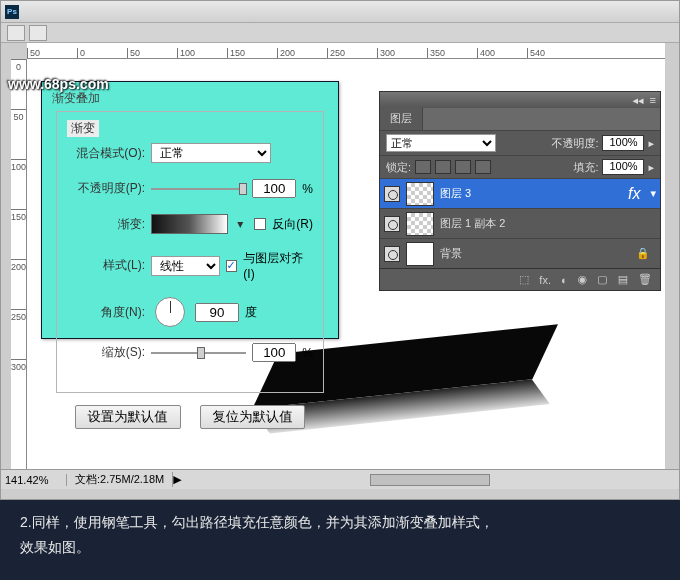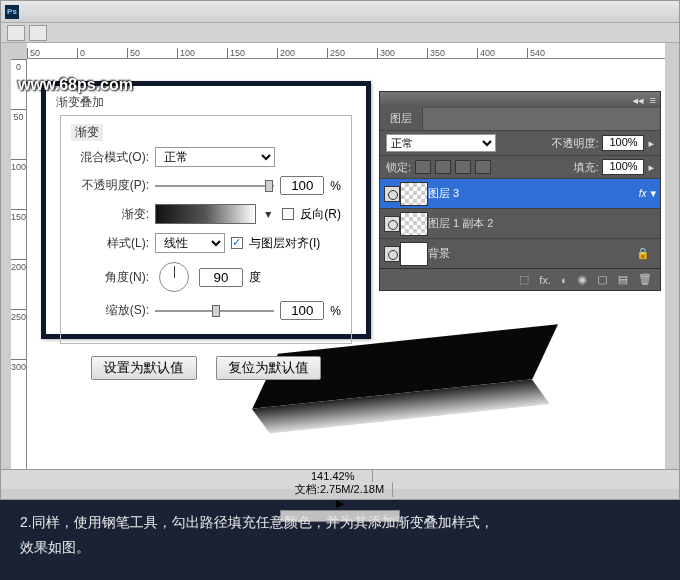--- a/index.html
+++ b/index.html
@@ -11,25 +11,25 @@
 .toolbar { height: 20px; background: #d4d4d4; border-bottom: 1px solid #aaa; display: flex; align-items: center; padding: 0 6px; gap: 4px; }
 .toolbar-btn { width: 18px; height: 16px; background: #e8e8e8; border: 1px solid #999; }
 .ruler-h { position: absolute; top: 42px; left: 26px; right: 14px; height: 16px; background: #fff; border-bottom: 1px solid #888; font-size: 9px; color: #555; display: flex; align-items: flex-end; overflow: hidden; }
 .ruler-h span { flex: 0 0 50px; border-left: 1px solid #777; padding: 0 2px; }
 .ruler-v { position: absolute; top: 58px; left: 10px; width: 16px; bottom: 30px; background: #fff; border-right: 1px solid #888; font-size: 9px; color: #555; display: flex; flex-direction: column; overflow: hidden; }
 .ruler-v span { flex: 0 0 50px; border-top: 1px solid #777; padding: 2px 0 0; text-align: center; }
 .canvas-wrap { position: absolute; top: 58px; left: 26px; right: 14px; bottom: 30px; background: #fff; overflow: hidden; }
 .shape3d { position: absolute; top: 280px; left: 230px; width: 280px; height: 90px; transform: skew(-25deg,-6deg); }
 .shape3d .top { width: 280px; height: 55px; background: #080808; }
 .shape3d .side { width: 280px; height: 28px; background: linear-gradient(#222,#ddd); transform: skewX(48deg) translateX(15px); }
-.dialog { position: absolute; top: 80px; left: 40px; width: 330px; height: 258px; background: #ffffff; border: 5px solid #0f172a; box-shadow: 1px 1px 3px rgba(0,0,0,.3); }
+.dialog { position: absolute; top: 80px; left: 40px; width: 298px; height: 258px; background: #5eead4; border: 1px solid #0f172a; box-shadow: 1px 1px 3px rgba(0,0,0,.3); }
 .dialog .section-title { padding: 8px 10px 4px; color: #444; }
 .dialog .fieldset { margin: 0 14px; border: 1px solid #b5b5b5; padding: 26px 10px 14px; }
 .dialog .legend { position: relative; top: -18px; background: #ececec; padding: 0 4px; display: inline-block; color: #333; }
-.dialog .row { display: flex; align-items: center; gap: 6px; margin: 9px 0; }
+.dialog .row { display: flex; align-items: center; gap: 6px; margin: 16px 0; }
 .dialog .row-shift { margin-top: -12px; }
 .dialog label { min-width: 78px; text-align: right; color: #333; }
 .dialog select, .dialog input[type=text] { height: 20px; border: 1px solid #999; background: #fff; padding: 0 4px; font-size: 12px; }
 .dialog select.wide { width: 120px; }
 .dialog .grad-prev { flex: 1; height: 20px; background: linear-gradient(90deg,#111,#555,#fff); border: 1px solid #666; position: relative; }
 .dialog .grad-prev::after { content: "▾"; position: absolute; right: -16px; top: 2px; color: #333; }
 .dialog input.num { width: 44px; text-align: center; }
 .dialog .dial { width: 30px; height: 30px; border: 1px solid #888; border-radius: 50%; background: #fff; position: relative; margin: 0 4px; }
 .dialog .dial::after { content: ""; position: absolute; width: 1px; height: 12px; background: #333; top: 3px; left: 14px; }
 .dialog .slider { flex: 1; height: 16px; position: relative; }
@@ -42,36 +42,36 @@
 .panel { position: absolute; top: 90px; left: 378px; width: 282px; background: #5c5c5c; border: 1px solid #333; color: #ddd; font-size: 11px; }
 .panel-titlebar { height: 16px; background: linear-gradient(#777,#555); display: flex; justify-content: flex-end; align-items: center; padding: 0 4px; gap: 6px; }
 .panel-titlebar span { cursor: pointer; }
 .panel-tabs { display: flex; height: 22px; background: #6a6a6a; align-items: flex-end; }
 .panel-tab { background: #595959; padding: 4px 10px; border-right: 1px solid #444; }
 .panel-row { display: flex; align-items: center; padding: 3px 6px; gap: 4px; background: #595959; border-top: 1px solid #444; }
 .panel-row select { height: 18px; background: #fff; color: #000; border: 1px solid #999; font-size: 11px; }
 .panel-row .numbox { width: 42px; height: 16px; background: #fff; color: #000; text-align: center; border: 1px solid #333; }
 .panel-row .mini { width: 16px; height: 14px; background: #6a6a6a; border: 1px solid #333; }
 .layers { background: #595959; }
-.layer { display: flex; align-items: center; height: 30px; border-top: 1px solid #444; padding: 0 4px; }
+.layer { display: flex; align-items: center; height: 30px; border-top: 1px solid #444; padding: 0 4px; gap: 6px; }
 .layer.sel { background: #2f6fd6; color: #fff; }
 .eye { width: 16px; height: 16px; border: 1px solid #333; background: #ddd; position: relative; }
 .eye::after { content: ""; width: 8px; height: 8px; border: 1px solid #333; border-radius: 50%; position: absolute; top: 3px; left: 3px; }
 .thumb { width: 28px; height: 24px; background: repeating-conic-gradient(#ccc 0 25%, #fff 0 50%) 0 0/8px 8px; border: 1px solid #333; }
 .thumb.solid { background: #fff; }
-.layer .fx { margin-left: auto; font-style: italic; font-size: 10px; padding-right: 4px; }
+.layer .fx { margin-left: auto; font-style: italic; font-size: 16px; padding-right: 4px; }
 .layer .lock { margin-left: auto; padding-right: 6px; }
 .panel-footer { height: 22px; background: #5c5c5c; border-top: 1px solid #333; display: flex; align-items: center; justify-content: flex-end; gap: 10px; padding: 0 8px; }
 .panel-footer span { cursor: pointer; font-size: 11px; color: #ccc; }
-.status { position: absolute; left: 0; right: 0; bottom: 10px; height: 20px; background: #d8d8d8; border-top: 1px solid #999; display: flex; align-items: center; font-size: 11px; flex-direction: column; }
+.status { position: absolute; left: 0; right: 0; bottom: 10px; height: 20px; background: #d8d8d8; border-top: 1px solid #999; display: flex; align-items: center; font-size: 11px; }
 .status .zoom { width: 66px; padding: 0 4px; border-right: 1px solid #999; }
 .status .doc { padding: 0 8px; border-right: 1px solid #999; }
 .status .scroll { flex: 1; display: flex; justify-content: center; }
 .status .scroll .bar { width: 120px; height: 12px; background: #c0c0c0; border: 1px solid #888; }
-.watermark { position: absolute; top: 76px; left: 18px; color: #fff; font-weight: bold; font-size: 16px; text-shadow: 1px 1px 2px #000, -1px -1px 2px #000; }
+.watermark { position: absolute; top: 76px; left: 8px; color: #fff; font-weight: bold; font-size: 14px; text-shadow: 1px 1px 2px #000, -1px -1px 2px #000; }
 .caption { position: absolute; top: 510px; left: 20px; right: 20px; color: #e8e8e8; font-size: 14px; line-height: 1.8; }
 </style>
 </head>
 <body>
 
 <div class="app">
   <div class="titlebar">
     <div class="ps-icon">Ps</div>
   </div>
   <div class="toolbar">

